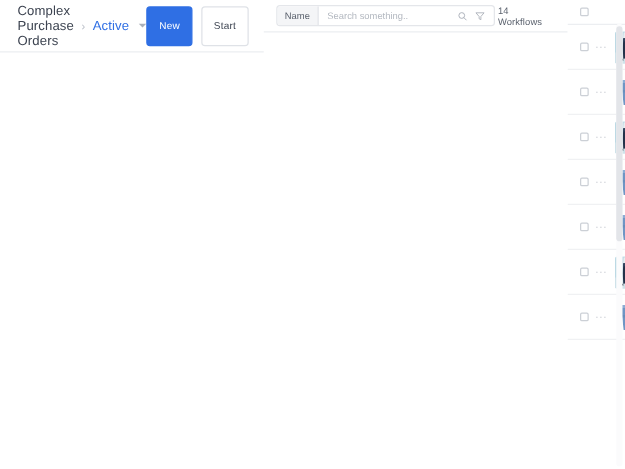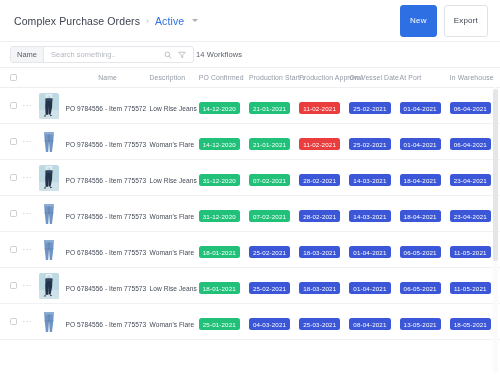--- a/index.html
+++ b/index.html
@@ -4,21 +4,21 @@
 <style>
   * { box-sizing: border-box; }
   html, body {
     margin: 0; padding: 0;
     width: 500px; height: 375px;
     overflow: hidden;
     background: #ffffff;
     font-family: "Liberation Sans", sans-serif;
     -webkit-font-smoothing: antialiased;
   }
-  .app { width: 500px; height: 375px; position: relative; background:#fff; display:flex; flex-direction:column; }
+  .app { width: 500px; height: 375px; position: relative; background:#fff; display:flex; flex-direction:row; }
 
   
   .topbar {
     height: 42px;
     display: flex; align-items: center;
     padding: 0 12px 0 14px;
     border-bottom: 1px solid #eceef1;
     flex: 0 0 42px;
   }
   .crumbs { display:flex; align-items:center; gap:6px; }
@@ -130,21 +130,21 @@
 
   <div class="topbar">
     <div class="crumbs">
       <span class="crumb-root">Complex Purchase Orders</span>
       <span class="crumb-sep">›</span>
       <span class="crumb-active">Active</span>
       <span class="crumb-caret"></span>
     </div>
     <div class="topbar-spacer"></div>
     <div class="btn btn-primary">New</div>
-    <div class="btn btn-ghost">Export</div>
+    <div class="btn btn-ghost">Start</div>
   </div>
 
   <div class="toolbar">
     <div class="search-wrap">
       <div class="search-label">Name</div>
       <input class="search-input" type="text" placeholder="Search something.." style="">
       <div class="search-icons">
         <svg class="icon-sm" viewBox="0 0 16 16">
           <circle cx="6.8" cy="6.8" r="4.6" fill="none" stroke="#a9aeb7" stroke-width="1.5"></circle>
           <line x1="10.3" y1="10.3" x2="14" y2="14" stroke="#a9aeb7" stroke-width="1.5" stroke-linecap="round"></line>

